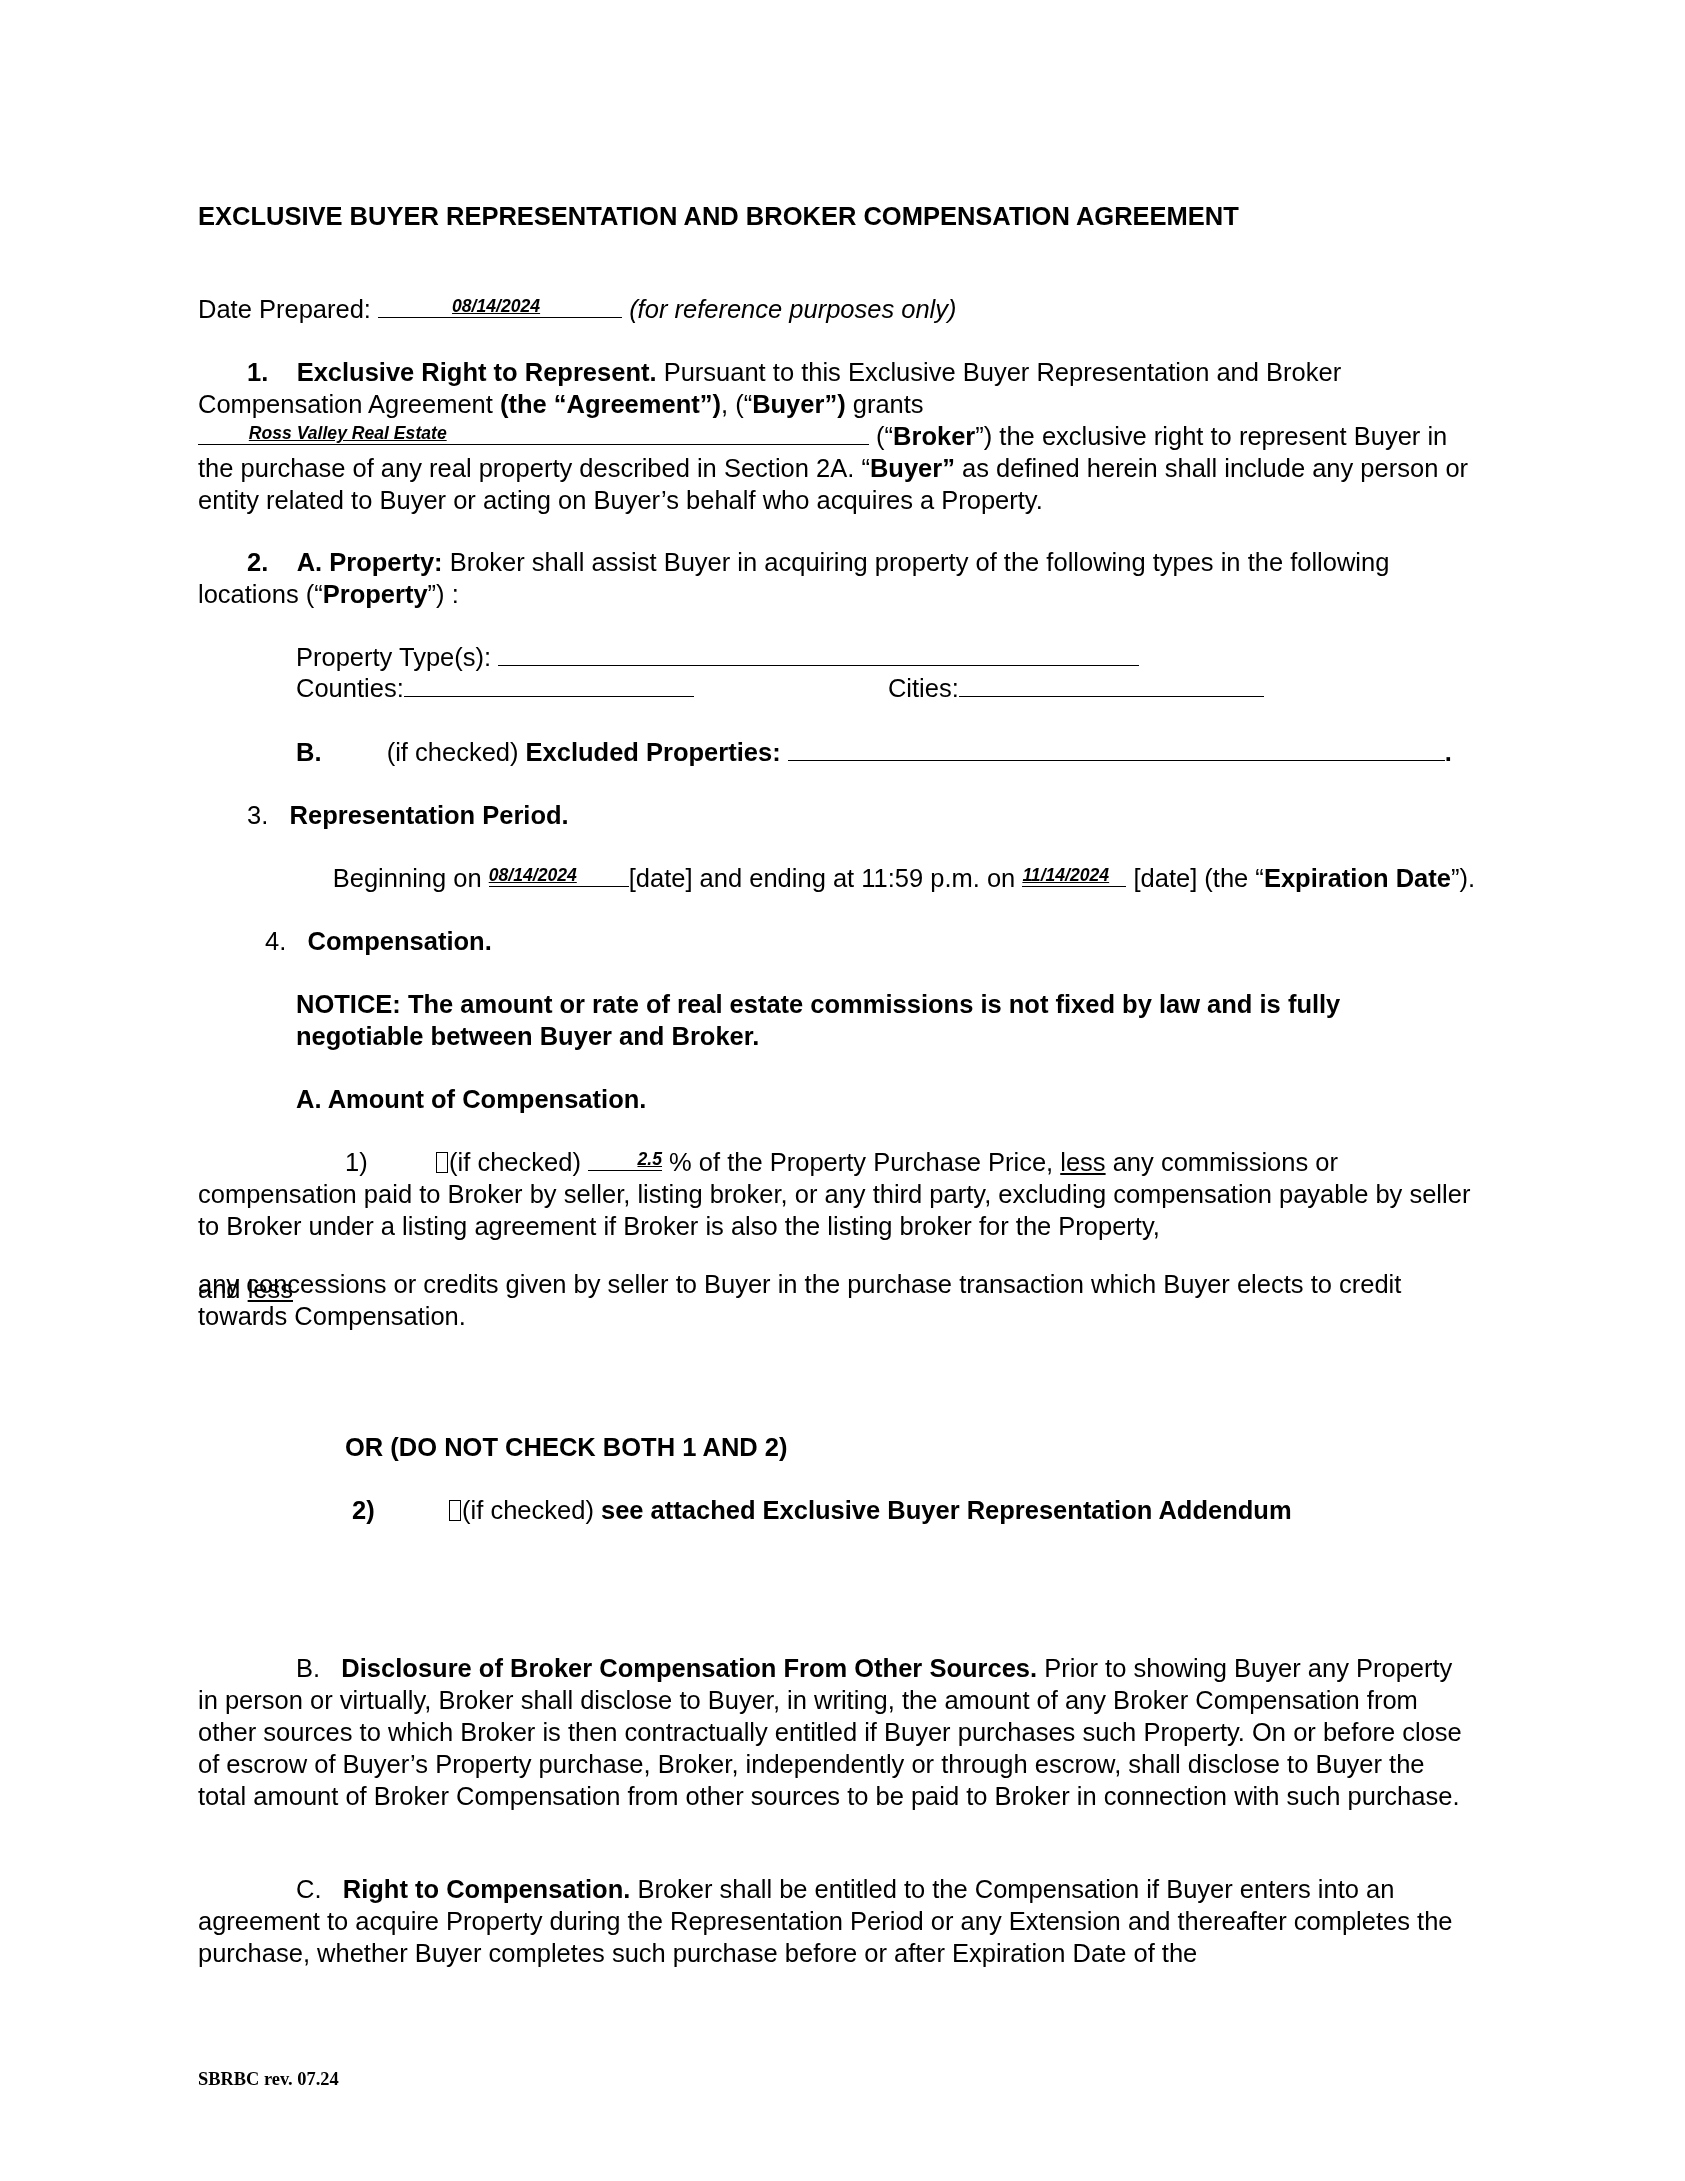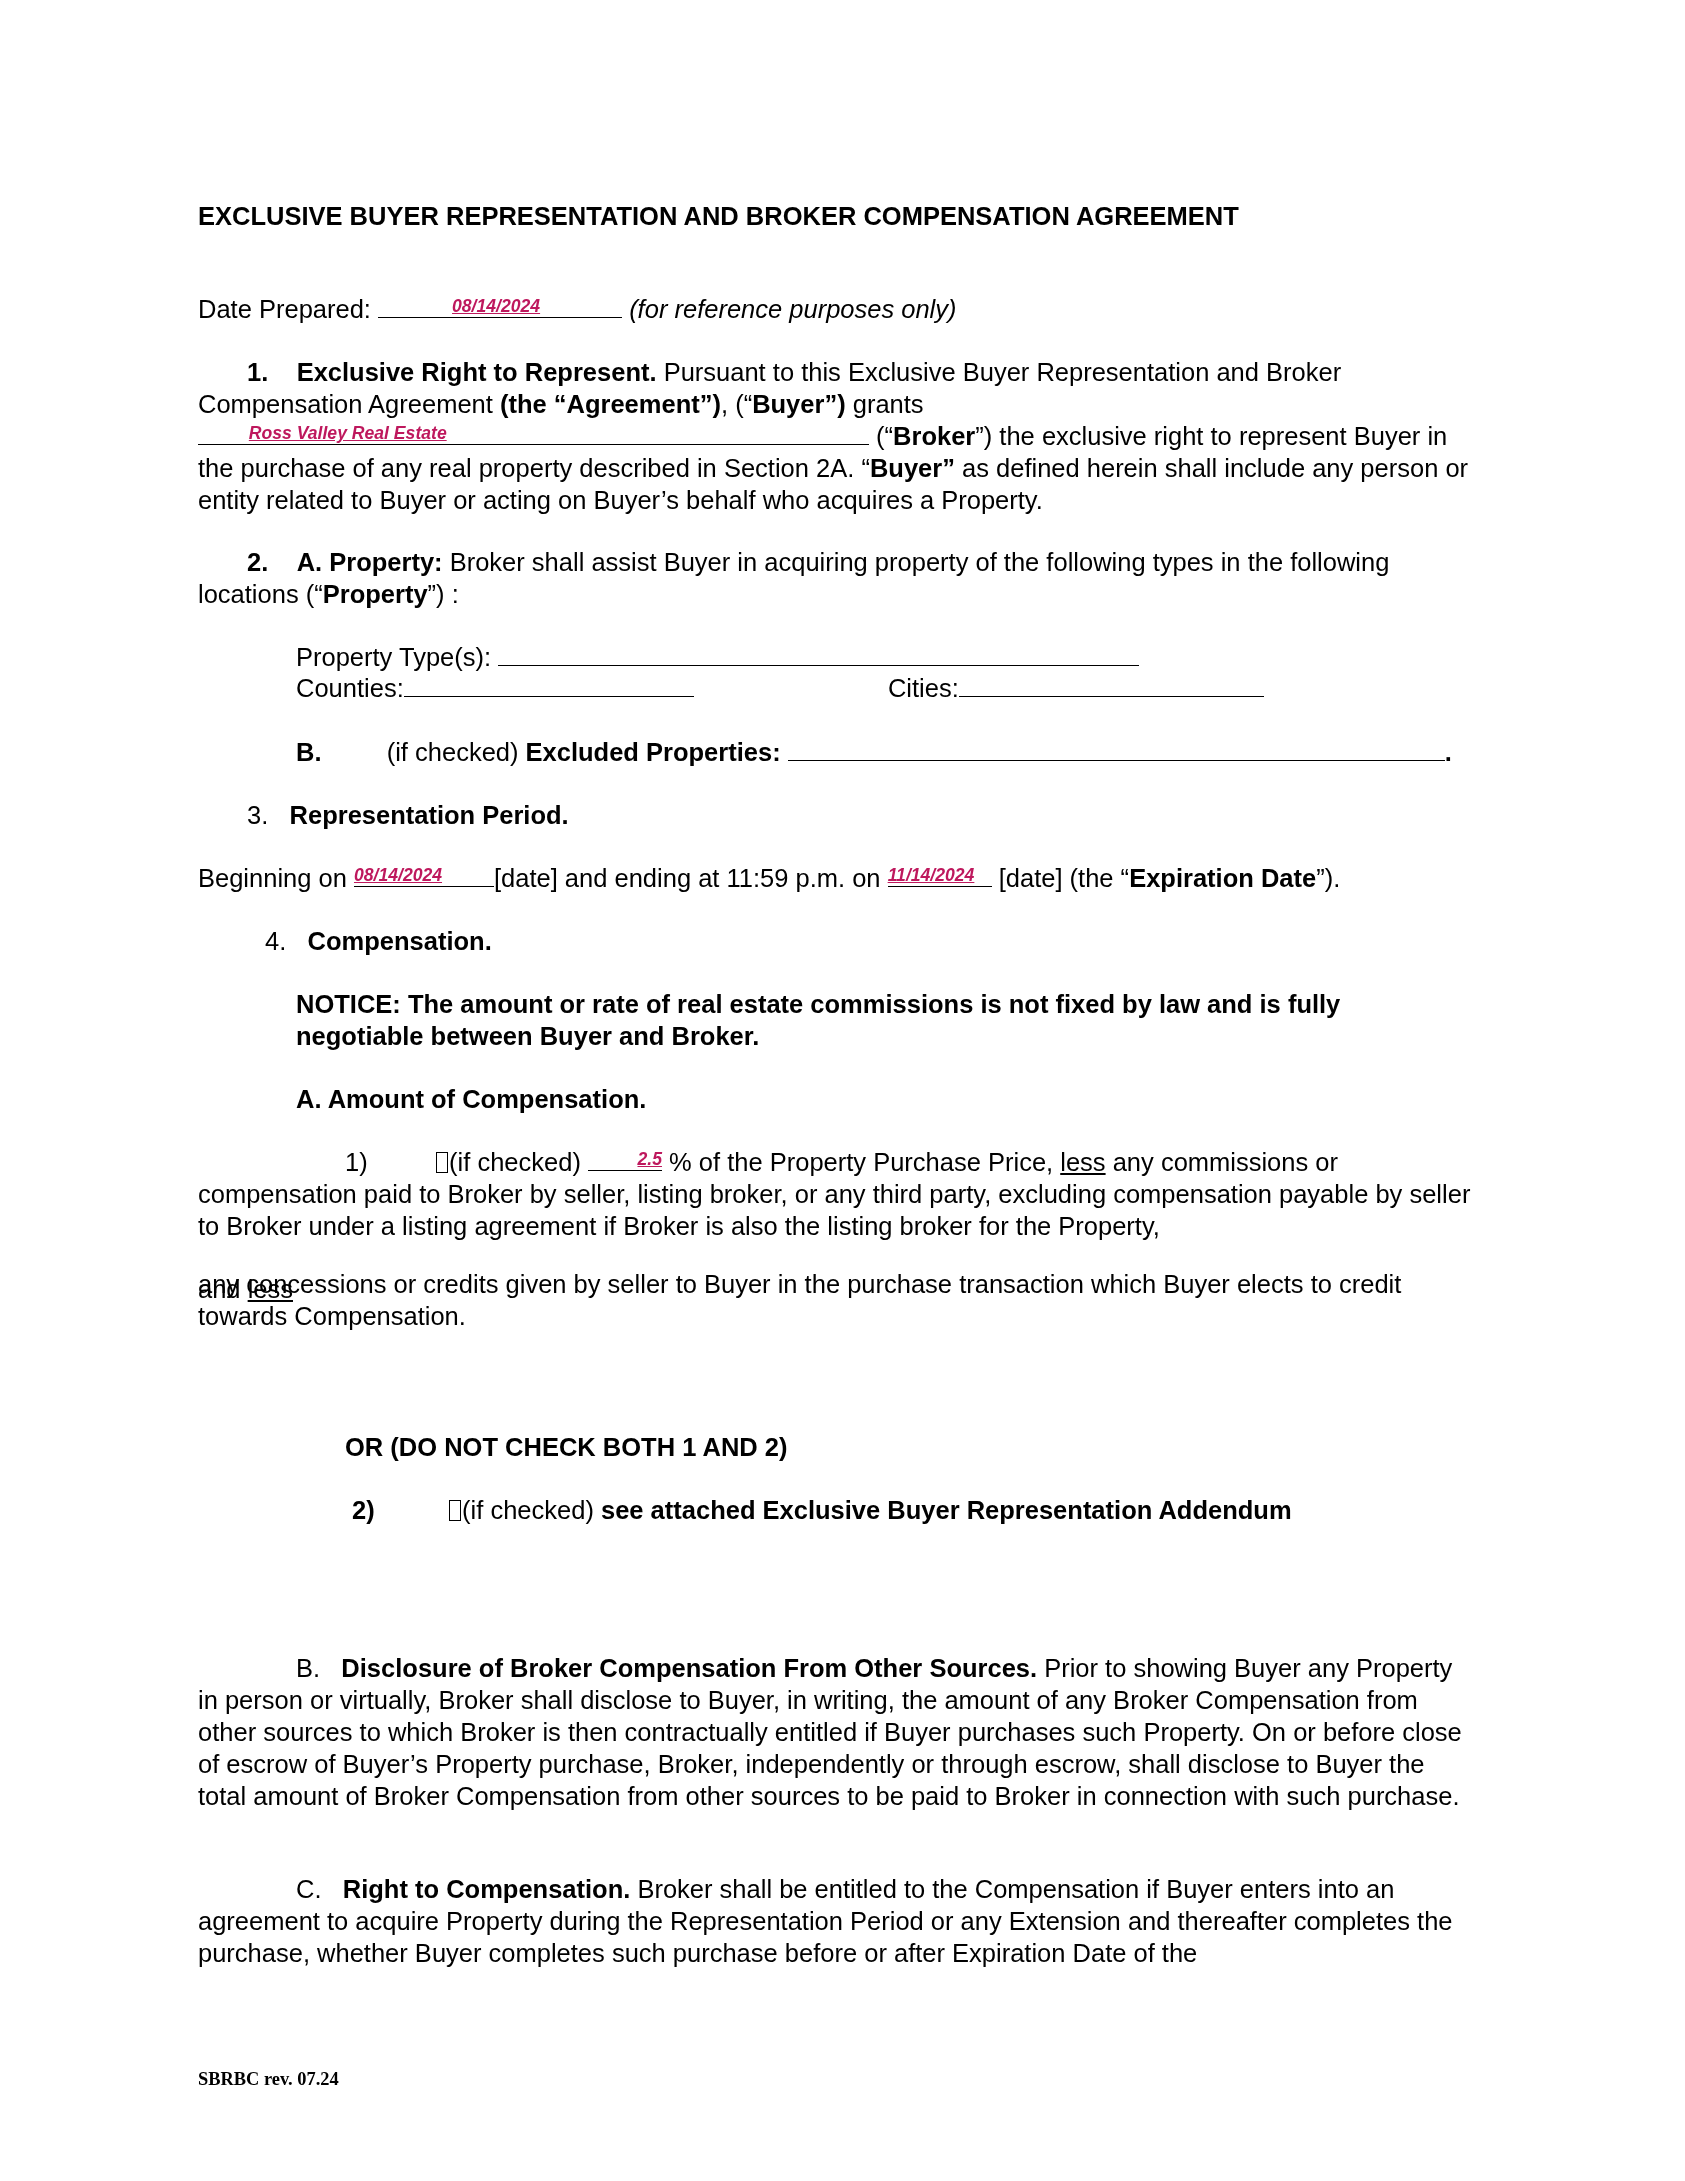--- a/index.html
+++ b/index.html
@@ -3,21 +3,21 @@
   <meta charset="utf-8">
   <style>
     html, body { margin: 0; padding: 0; background: #ffffff; }
     body { width: 1685px; height: 2181px; position: relative; overflow: hidden;
            font-family: "Liberation Sans", sans-serif; color: #000; font-size: 25.5px; line-height: 32px; }
     .page { position: absolute; left: 0; top: 0; width: 1361px; height: 2181px; }
     .blk { position: absolute; left: 198px; width: 1277px; }
     .b { font-weight: bold; }
     .i { font-style: italic; }
     .u { text-decoration: underline; }
-    .fill { color: #be185d; font-style: italic; font-weight: bold; font-size: 17.6px; text-decoration: underline; }
+    .fill { color: #000000; font-style: italic; font-weight: bold; font-size: 17.6px; text-decoration: underline; }
     .rule { display: inline-block; border-bottom: 1.8px solid #000; vertical-align: baseline; height: 23px; position: relative; }
     .rule .fill { position: absolute; bottom: -5.3px; }
     .checkbox { display: inline-block; width: 10.5px; height: 19.3px; border: 1.3px solid #000; vertical-align: -1.8px; margin-right: 0.9px; }
     .title { font-weight: bold; font-size: 25.5px; }
     .footer { font-weight: bold; font-size: 18.4px; font-family: Liberation Serif, serif; }
   </style>
 </head>
 <body>
 
 <div class="page">
@@ -62,21 +62,21 @@
   <div class="blk" style="top:672px; left:296px;">
     <span>Counties:</span><span class="rule" style="width:290px;"><span class="fill"></span></span>
     <span style="display:inline-block; width:180px;"></span>
     <span>Cities:</span><span class="rule" style="width:305px;"><span class="fill"></span></span>
   </div>
 
   <div class="blk" style="top:799px; left:247px;">
     <span>3.</span>&nbsp;&nbsp;
     <span class="b">Representation Period.</span>
   </div>
-  <div class="blk" style="top:862px;">
+  <div class="blk" style="top:862px;text-align:right;">
     <span>Beginning on </span><span class="rule" style="width:140px;"><span class="fill" style="left:0;">08/14/2024</span></span><span>[date] and ending at 11:59 p.m. on </span><span class="rule" style="width:104px;"><span class="fill" style="left:0;">11/14/2024</span></span><span> [date] (the “</span><span class="b">Expiration Date</span><span>”).</span>
   </div>
 
   <div class="blk" style="top:925px; left:254px;margin-left:11px;">
     <span>4.</span>&nbsp;&nbsp;
     <span class="b">Compensation.</span>
   </div>
   <div class="blk b" style="top:988px; left:296px; width:1141px;">NOTICE: The amount or rate of real estate commissions is not fixed by law and is fully negotiable between Buyer and Broker.</div>
 
   <div class="blk b" style="top:1083px; left:296px;">A.  Amount of Compensation.</div>

